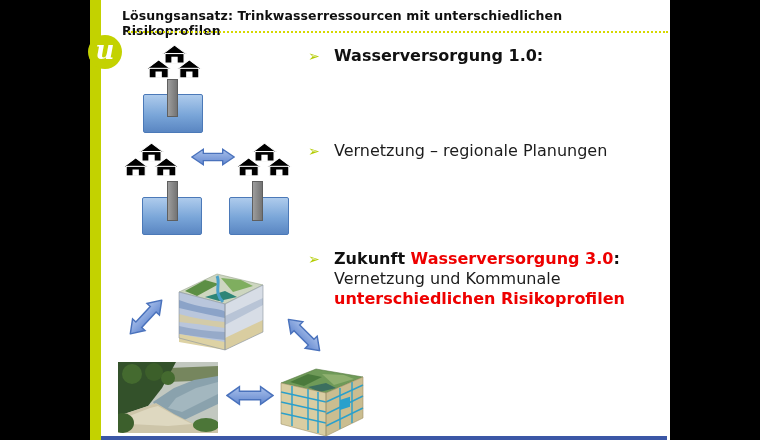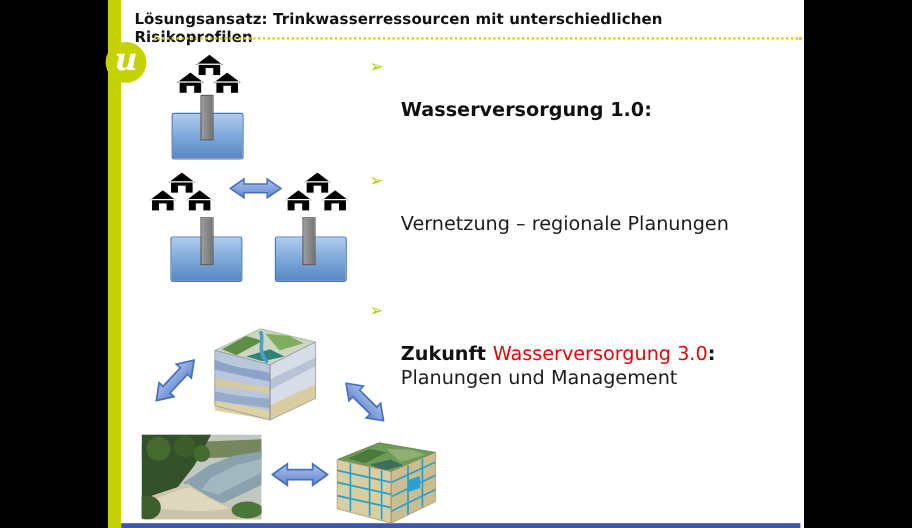--- a/index.html
+++ b/index.html
@@ -4,34 +4,34 @@
 <style>
   html,body{margin:0;padding:0;background:#fff;}
   .stage{position:relative;width:760px;height:440px;background:#fff;overflow:hidden;
          font-family:"DejaVu Sans","Liberation Sans",sans-serif;}
   .black-left{position:absolute;left:0;top:0;width:90px;height:440px;background:#000;}
   .black-right{position:absolute;left:670px;top:0;width:90px;height:440px;background:#000;}
   .lime-bar{position:absolute;left:90px;top:0;width:11px;height:440px;background:#c3d200;}
   .logo{position:absolute;left:88px;top:35px;width:34px;height:34px;border-radius:50%;
         background:#c3d200;color:#fff;font-style:italic;font-weight:bold;font-size:26px;
         text-align:center;line-height:31px;font-family:"DejaVu Serif",serif;z-index:5;}
-  .title{position:absolute;left:112px;top:8px;width:542px;font-size:12.5px;font-weight:bold;
+  .title{position:absolute;left:122px;top:8px;width:542px;font-size:12.5px;font-weight:bold;
          color:#101010;letter-spacing:0.1px;}
   .dotline{position:absolute;left:128px;top:22px;width:540px;height:9px;
            border-bottom:2px dotted #d6d800;}
   .bottom-bar{position:absolute;left:101px;top:436px;width:566px;height:4px;background:#3b57a6;}
 
   
   .bullet{position:absolute;left:308px;width:366px;font-size:16px;line-height:20px;
           color:#1c1c1c;display:flex;}
   .b1{top:46px}.b2{top:141px}.b3{top:249px}
   .mk{width:26px;flex:none;color:#b3cc00;font-size:14px;line-height:20px;font-weight:bold;}
-  .btxt{flex:1;margin-top:36px;}
+  .btxt{flex:1;}
   .bt{font-weight:bold;color:#111;}
-  .red{color:#ee0000;font-weight:normal;}
+  .red{color:#ee0000;font-weight:bold;}
 
   
   .g{position:absolute;}
   .pipe{position:absolute;background:linear-gradient(90deg,#9d9d9d,#747474);
         border:1px solid #5f5f5f;z-index:3;}
   .res{position:absolute;background:linear-gradient(#aecbec,#79a5d8 55%,#5a86c2);
        border:1px solid #4b79b8;border-radius:2px;z-index:2;}
   .cluster1{left:146px;top:45px;}
   .pipe1{left:167px;top:79px;width:9px;height:36px;}
   .res1{left:143px;top:94px;width:58px;height:37px;}
@@ -97,21 +97,22 @@
       <div>Vernetzung – regionale Planungen</div>
     </div>
   </div>
 
   <div class="bullet b3">
     <span class="mk">➢</span>
     <div class="btxt">
       <div>
         <span class="bt">Zukunft </span><span class="red">Wasserversorgung 3.0</span><span class="bt">:</span>
       </div>
-      <div>Planungen und Management</div>
+      <div>Vernetzung und Kommunale</div>
+      <div class="red">unterschiedlichen Risikoprofilen</div>
     </div>
   </div>
 
   <svg class="g cluster1" width="56" height="34" viewBox="0 0 53 32">
     <use href="#cluster"></use>
   </svg>
   <div class="res res1"></div>
   <div class="pipe pipe1"></div>
 
   <svg class="g cluster2l" width="56" height="34" viewBox="0 0 53 32">

